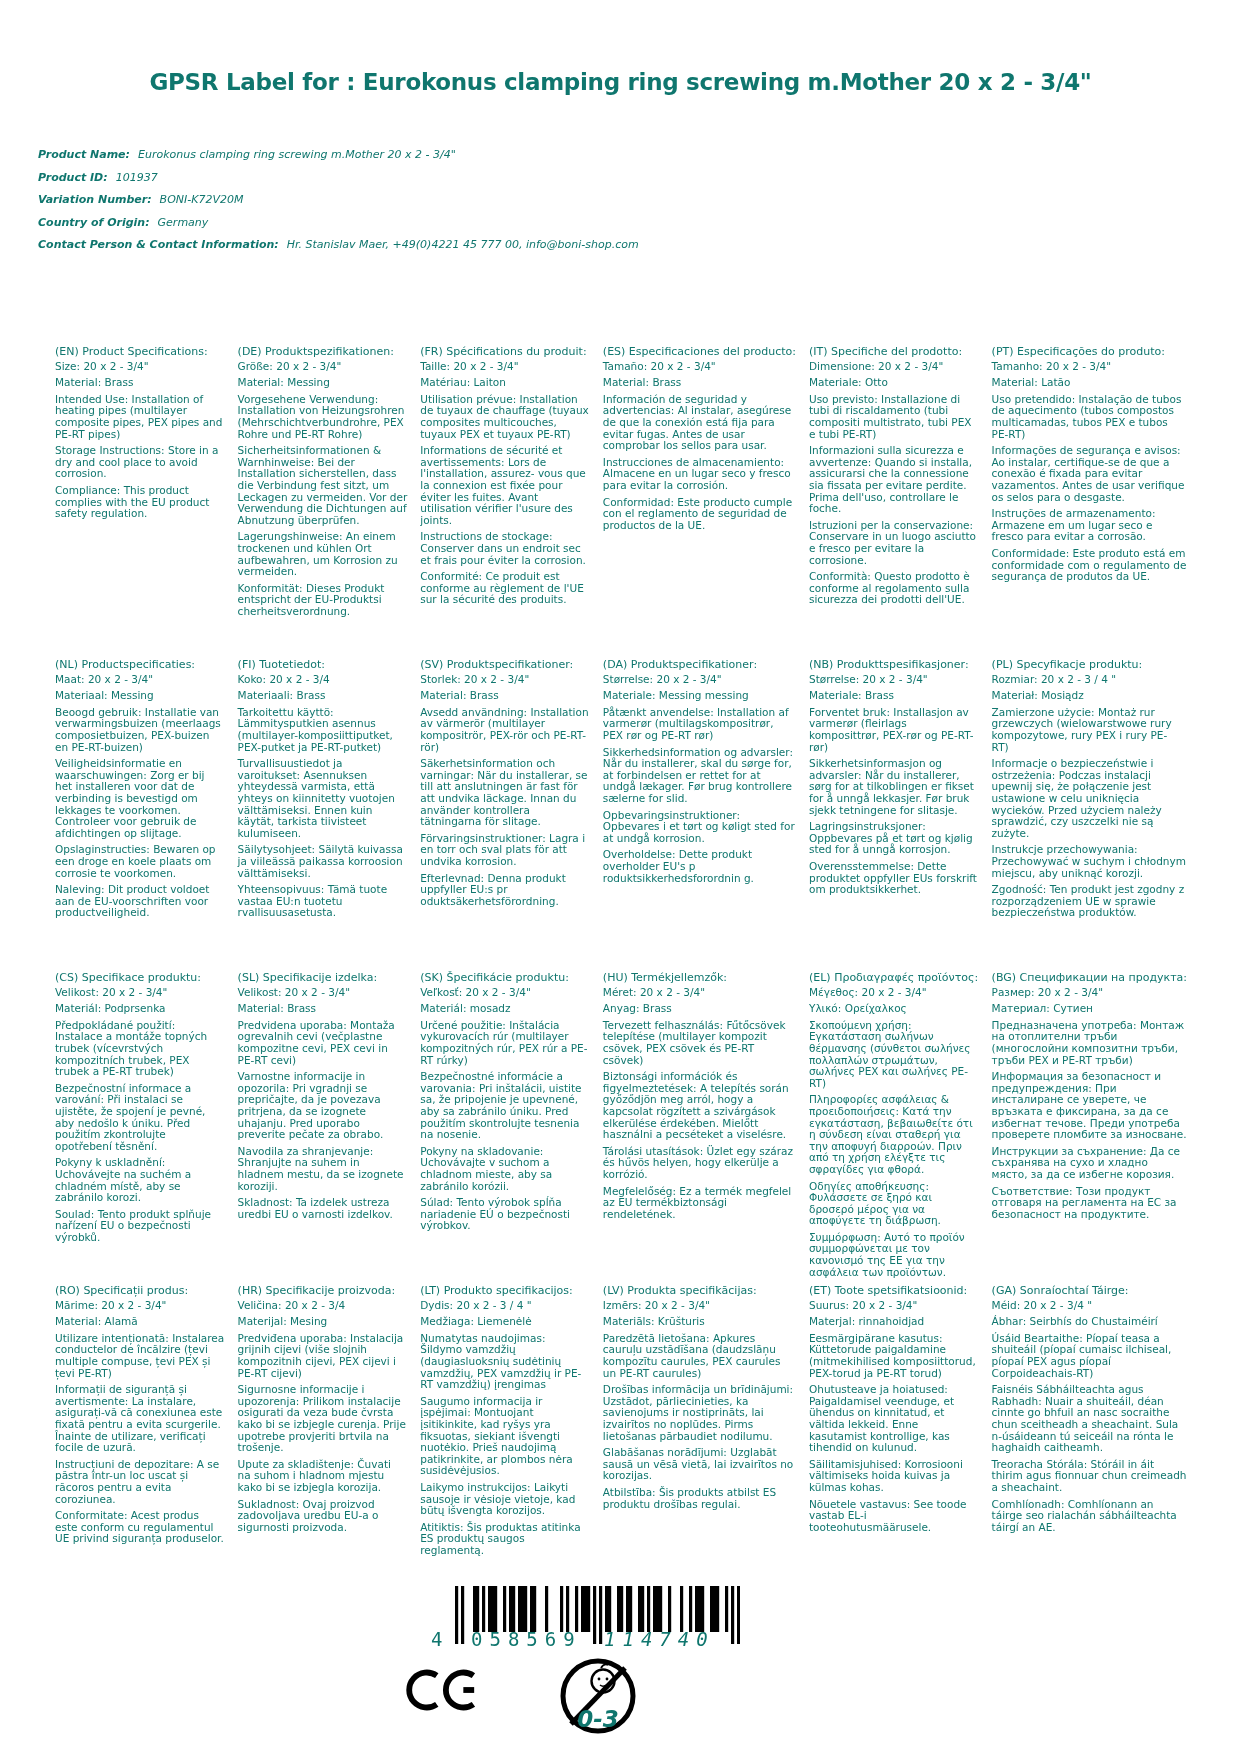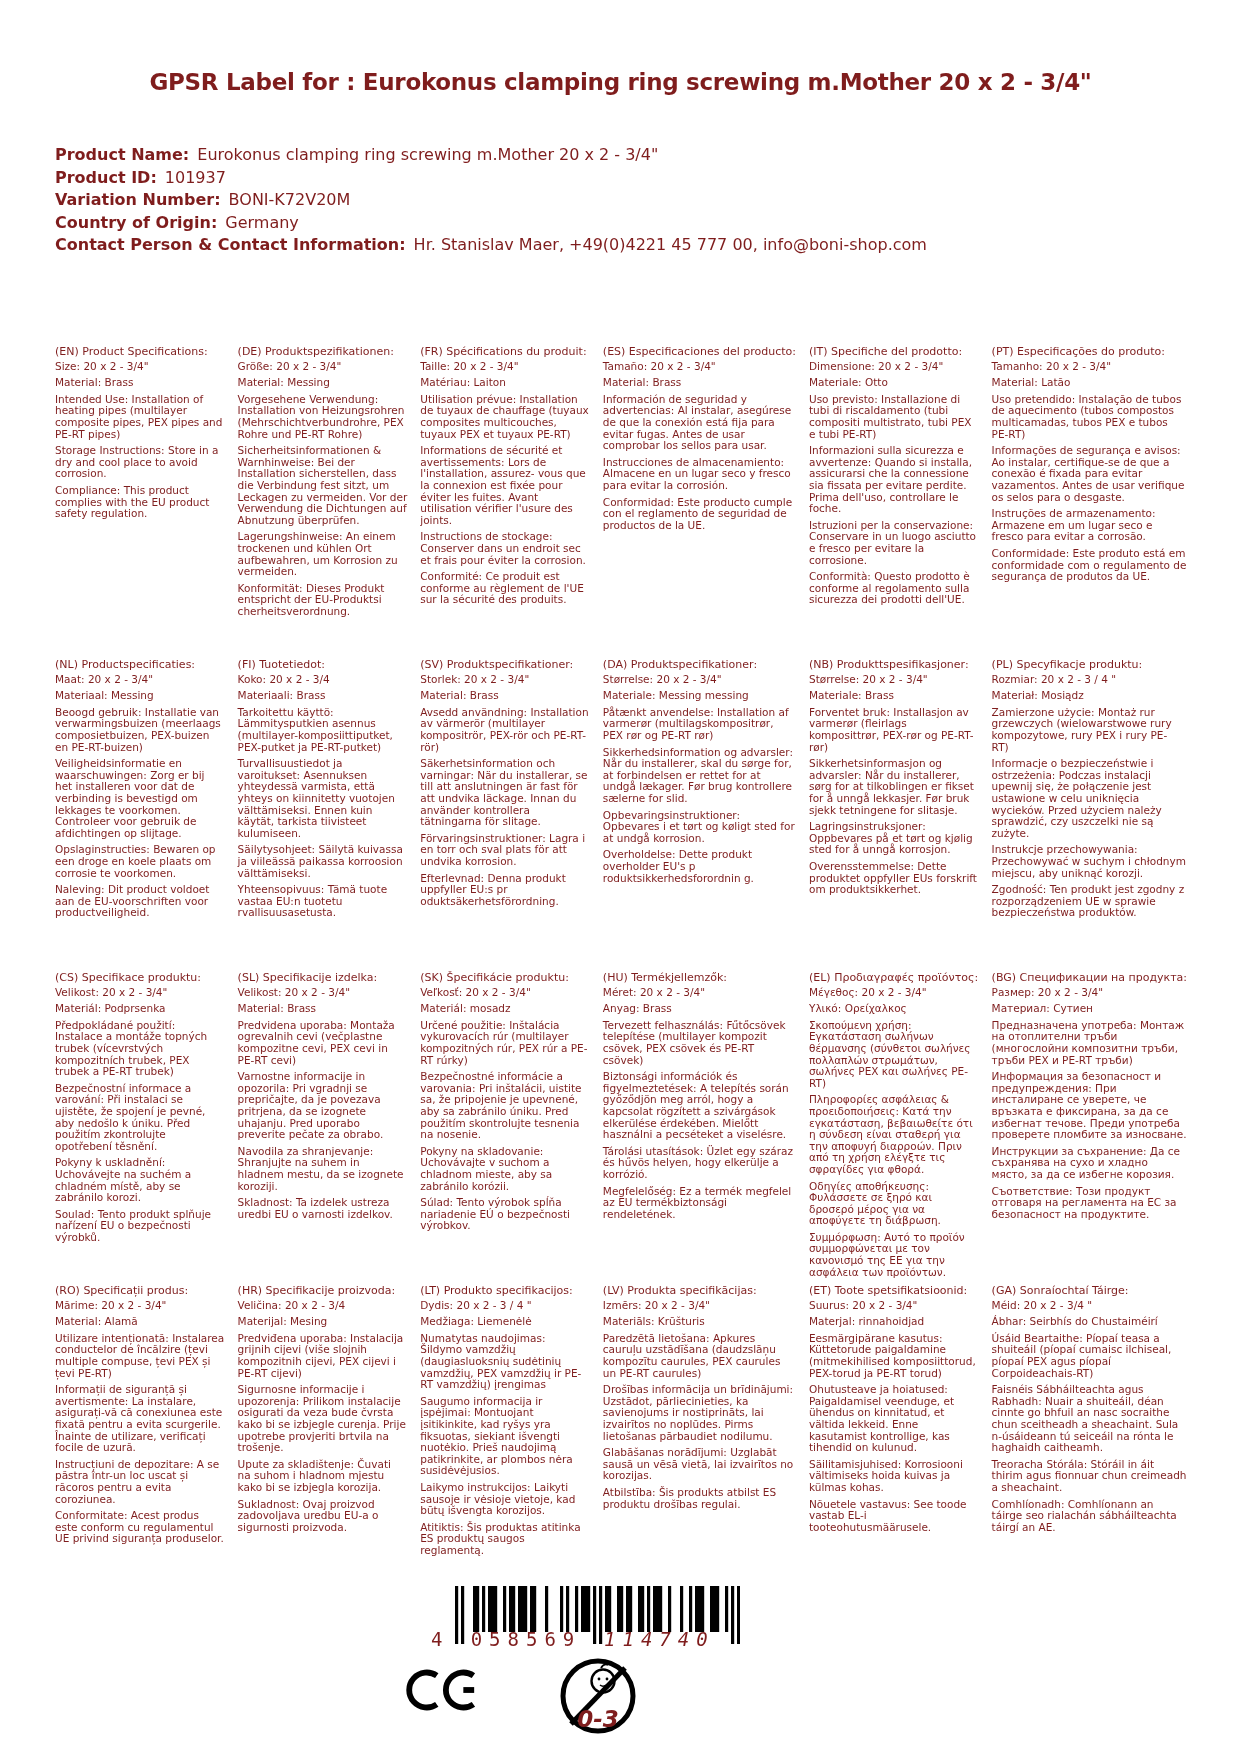--- a/index.html
+++ b/index.html
@@ -1,33 +1,33 @@
 <!DOCTYPE html>
 <html><head>
 <meta charset="utf-8">
 <style>
   html,body{margin:0;padding:0;background:#e8e8e8;}
-  .page{position:relative;width:1241px;height:1754px;background:#ffffff;color:#7f1d1d;
+  .page{position:relative;width:1241px;height:1754px;background:#ffffff;color:#0f766e;
         font-family:"DejaVu Sans",sans-serif;margin:0 auto;overflow:hidden;}
   .title{position:absolute;top:50px;left:50%;transform:translateX(-50%);width:990px;
          text-align:center;font-size:23px;font-weight:bold;line-height:1.5;letter-spacing:-0.3px;}
-  .pinfo{position:absolute;left:55px;top:144px;font-size:16px;line-height:22.5px;}
+  .pinfo{position:absolute;left:38px;top:144px;font-size:11px;line-height:22.5px;font-style:italic;}
   .plabel{font-weight:bold;margin-right:8px;}
   .pvalue{font-weight:normal;}
   .grid{position:absolute;left:55px;top:346px;width:1132px;display:grid;
         grid-template-columns:repeat(6,1fr);column-gap:13px;grid-auto-rows:313px;}
   .block{font-size:10.5px;line-height:11.6px;overflow:visible;}
   .bh{font-size:11px;font-weight:normal;margin:0 0 3px 0;white-space:nowrap;}
   .bp{margin:0 0 5px 0;}
   .barcode{position:absolute;left:455px;top:1586px;width:285px;height:80px;}
   .barcode svg{display:block;}
   .bc-digit{position:absolute;top:42px;font-size:19px;font-family:"DejaVu Sans Mono",monospace;
             background:transparent;}
   .bc-first{left:-24px;}
-  .bc-g1{left:8px;width:126px;text-align:center;letter-spacing:7px;}
+  .bc-g1{left:16px;width:126px;text-align:left;letter-spacing:7px;}
   .bc-g2{left:149px;width:126px;text-align:left;letter-spacing:7px;font-style:italic;}
   .ce-mark{position:absolute;left:405px;top:1662px;width:80px;height:56px;}
   .age-warning{position:absolute;left:556px;top:1650px;width:84px;height:94px;}
   .age-warning svg{position:absolute;left:0;top:0;}
   .age-label{position:absolute;left:0;right:0;bottom:12px;text-align:center;
              font-size:23px;font-weight:bold;font-style:italic;}
 </style>
 </head>
 <body>
 

